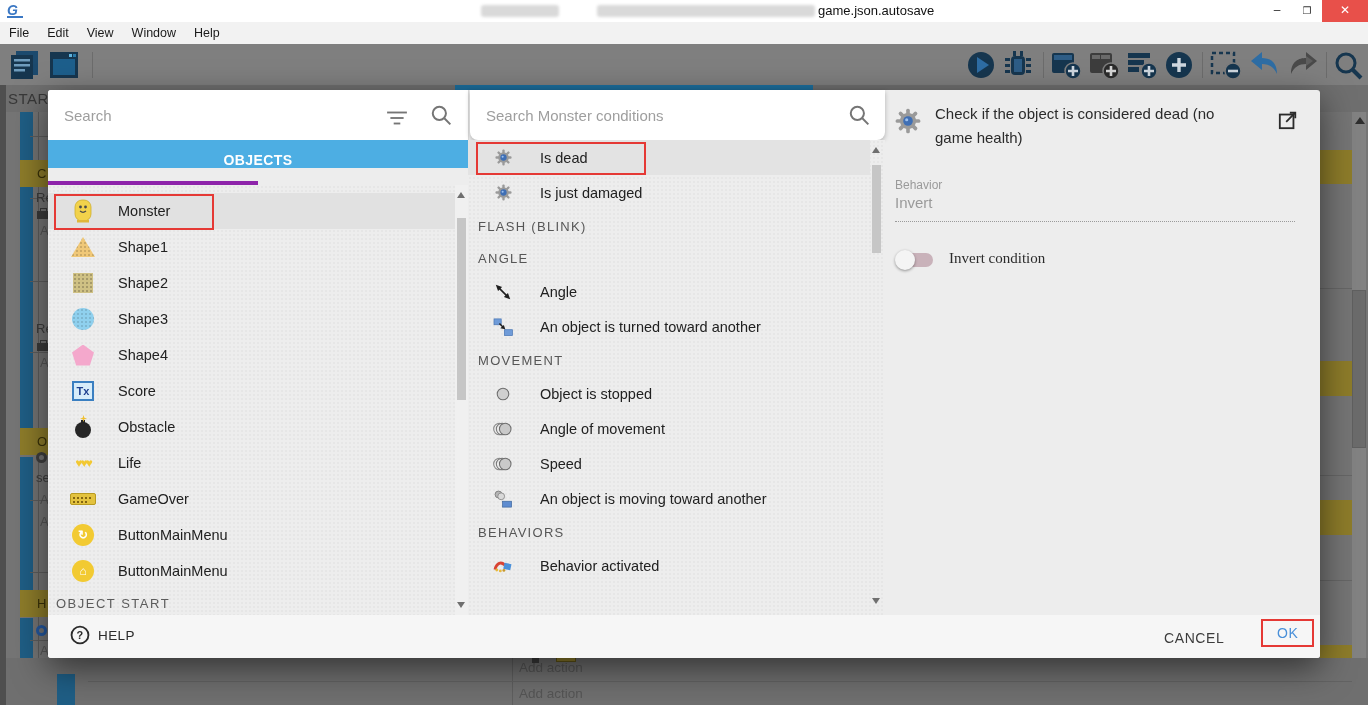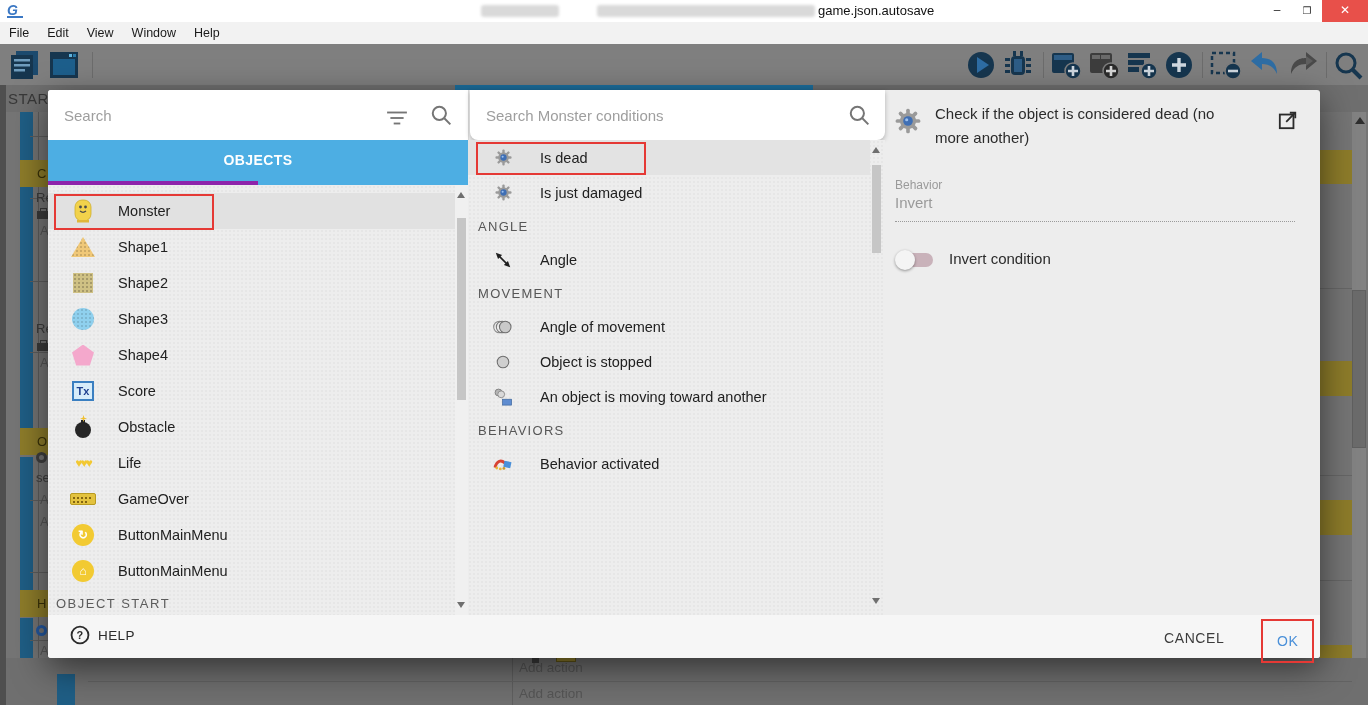--- a/index.html
+++ b/index.html
@@ -67,21 +67,21 @@
 
   
   .dialog { position:absolute; left:48px; top:90px; width:1272px; height:568px; background:#ededed; border-radius:3px; box-shadow:0 10px 34px rgba(0,0,0,.55); z-index:20; }
   .panel-div { position:absolute; left:420px; top:0; width:1px; height:525px; background:#dcdcdc; }
 
   
   .l-search { position:absolute; left:0; top:0; width:420px; height:50px; background:#fff; border-radius:3px 0 0 0; }
   .l-search input, .m-search input { position:absolute; left:16px; top:12px; width:300px; height:26px; border:none; outline:none; font-size:15px; color:#333; background:transparent; font-family:Liberation Sans, sans-serif; }
   .l-search input::placeholder, .m-search input::placeholder { color:#9e9e9e; }
   .icon-btn { position:absolute; width:22px; height:22px; }
-  .tabs { position:absolute; left:0; top:50px; width:420px; height:45px; background:#4daee3; display:flex; }
+  .tabs { position:absolute; left:0; top:50px; width:420px; height:28px; background:#4daee3; display:flex; }
   .tab { flex:1; text-align:center; line-height:41px; color:#fff; font-size:14px; font-weight:bold; letter-spacing:0.4px; }
   .tab-underline { position:absolute; left:0; top:91px; width:210px; height:4px; background:#8e24aa; }
   .obj-list { position:absolute; left:0; top:95px; width:420px; height:430px; background:#ededed; background-image:radial-gradient(rgba(0,0,0,0.03) 1px, transparent 1.2px); background-size:4px 4px; padding-top:8px; }
   .obj-row { position:relative; height:36px; display:flex; align-items:center; padding-left:18px; }
   .obj-row.selected { background:#e1e1e1; width:407px; }
   .obj-row.selected::after { content:""; position:absolute; left:6px; top:1px; width:156px; height:32px; border:2px solid #e53935; }
   .obj-ic { width:34px; display:flex; justify-content:center; margin-right:18px; }
   .obj-label { font-size:14.5px; color:#212121; }
   .groups-header { position:absolute; left:8px; top:506px; font-size:13px; color:#5c5c5c; letter-spacing:1.5px; }
   .l-scroll { position:absolute; left:407px; top:95px; width:13px; height:430px; background:#f0f0f0; }
@@ -122,27 +122,27 @@
   
   .detail { position:absolute; left:837px; top:0; width:435px; height:525px; }
   .detail-gear { position:absolute; left:10px; top:18px; }
   .detail-desc { position:absolute; left:50px; top:12px; width:310px; font-size:15px; line-height:24px; color:#2b2b2b; }
   .ext-link { position:absolute; left:393px; top:20px; }
   .behavior-label { position:absolute; left:10px; top:88px; font-size:12px; color:#9a9a9a; }
   .behavior-value { position:absolute; left:10px; top:104px; font-size:15px; color:#9a9a9a; }
   .dotted-line { position:absolute; left:10px; top:131px; width:400px; border-bottom:1px dotted #9a9a9a; }
   .toggle { position:absolute; left:14px; top:163px; width:34px; height:14px; border-radius:7px; background:#c9b2ba; }
   .toggle-knob { position:absolute; left:-4px; top:-3px; width:20px; height:20px; border-radius:50%; background:#f4f4f4; box-shadow:0 1px 3px rgba(0,0,0,.4); }
-  .invert-label { position:absolute; left:64px; top:160px; font-size:15px; color:#2b2b2b; }
+  .invert-label { position:absolute; left:64px; top:160px; font-size:15px; color:#2b2b2b;font-family:Liberation Serif, serif; }
 
   
   .dlg-footer { position:absolute; left:0; top:525px; width:1272px; height:43px; background:#f6f6f6; border-radius:0 0 3px 3px; }
   .help-btn { position:absolute; left:22px; top:10px; display:flex; align-items:center; gap:8px; font-size:13.5px; color:#2b2b2b; letter-spacing:0.4px; }
   .cancel-btn { position:absolute; left:1108px; top:11px; font-size:14px; color:#3c3c3c; letter-spacing:0.6px; padding:4px 8px; }
-  .ok-btn { position:absolute; left:1213px; top:4px; font-size:14px; color:#4a90d9; letter-spacing:0.6px; border:2px solid #e53935; padding:12px 14px; }
+  .ok-btn { position:absolute; left:1213px; top:4px; font-size:14px; color:#4a90d9; letter-spacing:0.6px; border:2px solid #e53935; padding:4px 14px; }
 
   .hidden-defs { position:absolute; width:0; height:0; overflow:hidden; }
 </style>
 </head>
 <body>
 
 <svg class="hidden-defs" aria-hidden="true">
   <defs>
     <symbol id="gear-sym" viewBox="0 0 20 20">
       <g fill="#9a9a9a">
@@ -447,49 +447,71 @@
         <div class="cond-label">Is dead</div>
       </div>
       <div class="cond-row">
         <div class="cond-ic">
             <svg width="17" height="17" viewBox="0 0 20 20">
               <use href="#gear-sym"></use>
             </svg>
           </div>
         <div class="cond-label">Is just damaged</div>
       </div>
+      <div class="cond-header">FLASH (BLINK)</div>
       <div class="cond-header">ANGLE</div>
       <div class="cond-row">
         <div class="cond-ic">
           <svg width="18" height="18" viewBox="0 0 20 20">
               <line x1="4" y1="4" x2="16" y2="16" stroke="#1f1f1f" stroke-width="1.8"></line>
               <polygon points="2,2 9,4.5 4.5,9" fill="#1f1f1f"></polygon>
               <polygon points="18,18 11,15.5 15.5,11" fill="#1f1f1f"></polygon>
             </svg>
         </div>
         <div class="cond-label">Angle</div>
       </div>
+      <div class="cond-row">
+        <div class="cond-ic">
+          <svg width="20" height="18" viewBox="0 0 22 20">
+              <rect x="1" y="1" width="8" height="6.5" fill="#6f9bd8" stroke="#4a77b5" stroke-width="0.8"></rect>
+              <rect x="12.5" y="13" width="9" height="6.5" fill="#6f9bd8" stroke="#4a77b5" stroke-width="0.8"></rect>
+              <line x1="7" y1="6" x2="11.5" y2="10.5" stroke="#1f1f1f" stroke-width="1.6"></line>
+              <polygon points="13.5,12.5 8,11.5 12,7.8" fill="#1f1f1f"></polygon>
+            </svg>
+        </div>
+        <div class="cond-label">An object is turned toward another</div>
+      </div>
       <div class="cond-header">MOVEMENT</div>
+      <div class="cond-row">
+        <div class="cond-ic">
+          <svg width="22" height="16" viewBox="0 0 24 18">
+              <circle cx="12" cy="9" r="6.5" fill="#cfcfcf" stroke="#6f6f6f" stroke-width="1.2"></circle>
+            </svg>
+        </div>
+        <div class="cond-label">Object is stopped</div>
+      </div>
       <div class="cond-row">
         <div class="cond-ic">
           <svg width="22" height="16" viewBox="0 0 24 18">
               <circle cx="8" cy="9" r="6.5" fill="none" stroke="#8a8a8a" stroke-width="1.2"></circle>
               <circle cx="11" cy="9" r="6.5" fill="none" stroke="#7a7a7a" stroke-width="1.2"></circle>
               <circle cx="14.5" cy="9" r="6.5" fill="#c9c9c9" stroke="#6f6f6f" stroke-width="1.2"></circle>
             </svg>
         </div>
         <div class="cond-label">Angle of movement</div>
       </div>
       <div class="cond-row">
         <div class="cond-ic">
           <svg width="22" height="16" viewBox="0 0 24 18">
-              <circle cx="12" cy="9" r="6.5" fill="#cfcfcf" stroke="#6f6f6f" stroke-width="1.2"></circle>
-            </svg>
-        </div>
-        <div class="cond-label">Object is stopped</div>
+              <circle cx="8" cy="9" r="6.5" fill="none" stroke="#8a8a8a" stroke-width="1.2"></circle>
+              <circle cx="11" cy="9" r="6.5" fill="none" stroke="#7a7a7a" stroke-width="1.2"></circle>
+              <circle cx="14.5" cy="9" r="6.5" fill="#c9c9c9" stroke="#6f6f6f" stroke-width="1.2"></circle>
+            </svg>
+        </div>
+        <div class="cond-label">Speed</div>
       </div>
       <div class="cond-row">
         <div class="cond-ic">
           <svg width="20" height="18" viewBox="0 0 22 20">
               <circle cx="6" cy="5" r="3.8" fill="#b5b5b5" stroke="#7d7d7d"></circle>
               <circle cx="9" cy="7" r="3.8" fill="#d9d9d9" stroke="#8a8a8a"></circle>
               <rect x="10.5" y="12.5" width="10" height="6.5" fill="#5e8cd0" stroke="#41699f" stroke-width="0.8"></rect>
             </svg>
         </div>
         <div class="cond-label">An object is moving toward another</div>
@@ -509,21 +531,21 @@
       </div>
     </div>
     <div class="m-thumb"></div>
     <div class="arr-s m-arr-up"></div>
     <div class="arr-s m-arr-dn"></div>
 
     <div class="detail">
       <div class="detail-gear"><svg width="26" height="26" viewBox="0 0 20 20">
             <use href="#gear-sym"></use>
           </svg></div>
-      <div class="detail-desc">Check if the object is considered dead (no more another)</div>
+      <div class="detail-desc">Check if the object is considered dead (no game health)</div>
       <svg class="ext-link" width="20" height="20" viewBox="0 0 22 22">
         <rect x="2" y="5" width="15" height="15" fill="none" stroke="#2b2b2b" stroke-width="2"></rect>
         <line x1="9" y1="13" x2="19" y2="3" stroke="#2b2b2b" stroke-width="2"></line>
         <polyline points="13,3 19,3 19,9" fill="none" stroke="#2b2b2b" stroke-width="2"></polyline>
       </svg>
       <div class="behavior-label">Behavior</div>
       <div class="behavior-value">Invert</div>
       <div class="dotted-line"></div>
       <div class="toggle">
           <div class="toggle-knob"></div>

